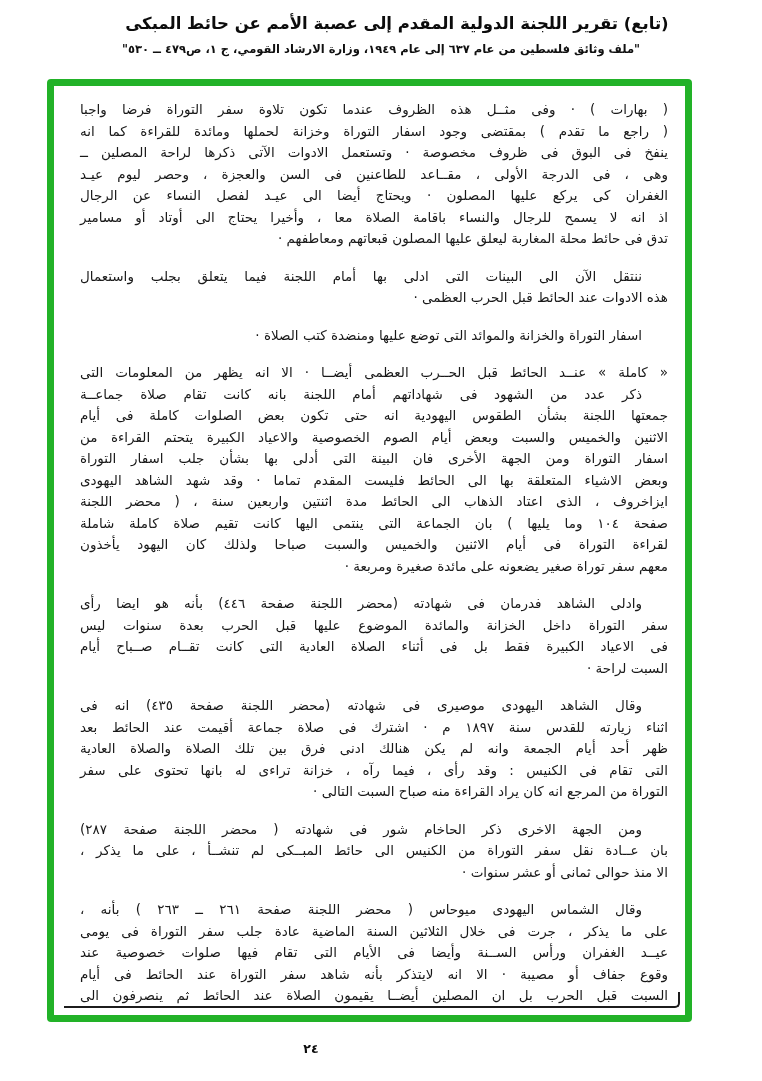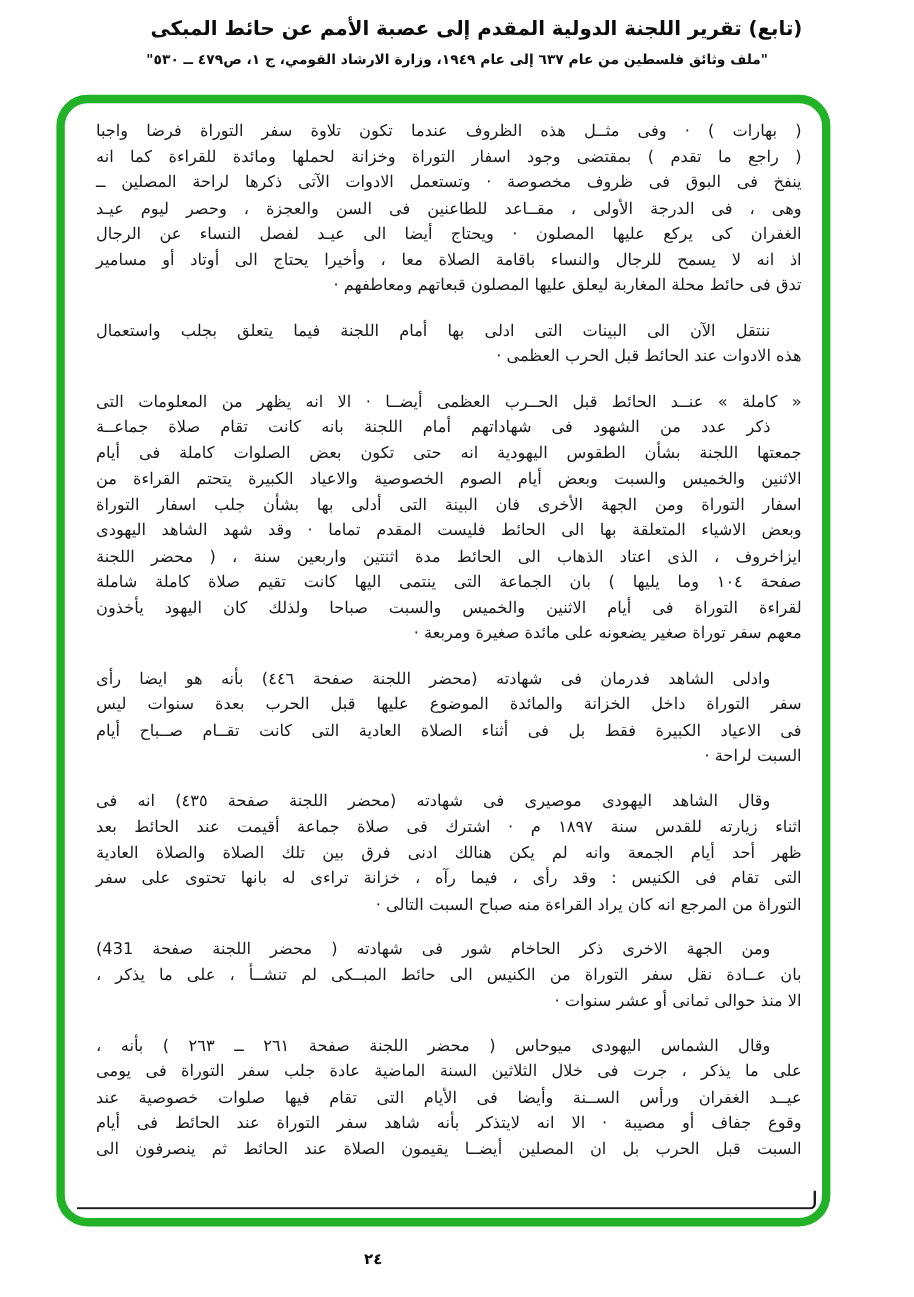--- a/index.html
+++ b/index.html
@@ -11,21 +11,21 @@
     position:absolute;top:14px;left:0;width:762px;text-align:center;direction:rtl;
   }
   .title{
     font-size:16.5px;font-weight:bold;color:#0c0c0c;letter-spacing:0;padding-left:32px;
   }
   .subtitle{
     margin-top:9px;font-size:11.5px;font-weight:bold;color:#101010;
   }
   .frame{
     position:absolute;left:47px;top:79px;width:645px;height:943px;
-    box-sizing:border-box;border:7px solid #22b228;border-radius:26px;
+    box-sizing:border-box;border:7px solid #22b228;border-radius:4px;
     background:#ffffff;
   }
   .body-text{
     position:absolute;top:13px;right:17px;left:26px;bottom:26px;
     direction:rtl;font-size:13.5px;line-height:21.5px;color:#181818;
     text-rendering:optimizeLegibility;
   }
   .para{margin:0 0 16px 0;}
   .para:last-child{margin-bottom:0;}
   .line{
@@ -60,20 +60,23 @@
         <div class="line">وهى ، فى الدرجة الأولى ، مقــاعد للطاعنين فى السن والعجزة ، وحصر ليوم عيـد</div>
         <div class="line">الغفران كى يركع عليها المصلون · ويحتاج أيضا الى عيـد لفصل النساء عن الرجال</div>
         <div class="line">اذ انه لا يسمح للرجال والنساء باقامة الصلاة معا ، وأخيرا يحتاج الى أوتاد أو مسامير</div>
         <div class="line last">تدق فى حائط محلة المغاربة ليعلق عليها المصلون قبعاتهم ومعاطفهم ·</div>
       </div>
       <div class="para">
         <div class="line first">ننتقل الآن الى البينات التى ادلى بها أمام اللجنة فيما يتعلق بجلب واستعمال</div>
         <div class="line last">هذه الادوات عند الحائط قبل الحرب العظمى ·</div>
       </div>
       <div class="para">
+        <div class="line first last">اسفار التوراة والخزانة والموائد التى توضع عليها ومنضدة كتب الصلاة ·</div>
+      </div>
+      <div class="para">
         <div class="line">« كاملة » عنــد الحائط قبل الحــرب العظمى أيضــا · الا انه يظهر من المعلومات التى</div>
         <div class="line first">ذكر عدد من الشهود فى شهاداتهم أمام اللجنة بانه كانت تقام صلاة جماعــة</div>
         <div class="line">جمعتها اللجنة بشأن الطقوس اليهودية انه حتى تكون بعض الصلوات كاملة فى أيام</div>
         <div class="line">الاثنين والخميس والسبت وبعض أيام الصوم الخصوصية والاعياد الكبيرة يتحتم القراءة من</div>
         <div class="line">اسفار التوراة ومن الجهة الأخرى فان البينة التى أدلى بها بشأن جلب اسفار التوراة</div>
         <div class="line">وبعض الاشياء المتعلقة بها الى الحائط فليست المقدم تماما · وقد شهد الشاهد اليهودى</div>
         <div class="line">ايزاخروف ، الذى اعتاد الذهاب الى الحائط مدة اثنتين واربعين سنة ، ( محضر اللجنة</div>
         <div class="line">صفحة ١٠٤ وما يليها ) بان الجماعة التى ينتمى اليها كانت تقيم صلاة كاملة شاملة</div>
         <div class="line">لقراءة التوراة فى أيام الاثنين والخميس والسبت صباحا ولذلك كان اليهود يأخذون</div>
         <div class="line last">معهم سفر توراة صغير يضعونه على مائدة صغيرة ومربعة ·</div>
@@ -85,21 +88,21 @@
         <div class="line last">السبت لراحة ·</div>
       </div>
       <div class="para">
         <div class="line first">وقال الشاهد اليهودى موصيرى فى شهادته (محضر اللجنة صفحة ٤٣٥) انه فى</div>
         <div class="line">اثناء زيارته للقدس سنة ١٨٩٧ م · اشترك فى صلاة جماعة أقيمت عند الحائط بعد</div>
         <div class="line">ظهر أحد أيام الجمعة وانه لم يكن هنالك ادنى فرق بين تلك الصلاة والصلاة العادية</div>
         <div class="line">التى تقام فى الكنيس : وقد رأى ، فيما رآه ، خزانة تراءى له بانها تحتوى على سفر</div>
         <div class="line last">التوراة من المرجع انه كان يراد القراءة منه صباح السبت التالى ·</div>
       </div>
       <div class="para">
-        <div class="line first">ومن الجهة الاخرى ذكر الحاخام شور فى شهادته ( محضر اللجنة صفحة 431)</div>
+        <div class="line first">ومن الجهة الاخرى ذكر الحاخام شور فى شهادته ( محضر اللجنة صفحة ٢٨٧)</div>
         <div class="line">بان عــادة نقل سفر التوراة من الكنيس الى حائط المبــكى لم تنشــأ ، على ما يذكر ،</div>
         <div class="line last">الا منذ حوالى ثمانى أو عشر سنوات ·</div>
       </div>
       <div class="para">
         <div class="line first">وقال الشماس اليهودى ميوحاس ( محضر اللجنة صفحة ٢٦١ ــ ٢٦٣ ) بأنه ،</div>
         <div class="line">على ما يذكر ، جرت فى خلال الثلاثين السنة الماضية عادة جلب سفر التوراة فى يومى</div>
         <div class="line">عيــد الغفران ورأس الســنة وأيضا فى الأيام التى تقام فيها صلوات خصوصية عند</div>
         <div class="line">وقوع جفاف أو مصيبة · الا انه لايتذكر بأنه شاهد سفر التوراة عند الحائط فى أيام</div>
         <div class="line">السبت قبل الحرب بل ان المصلين أيضــا يقيمون الصلاة عند الحائط ثم ينصرفون الى</div>
       </div>

